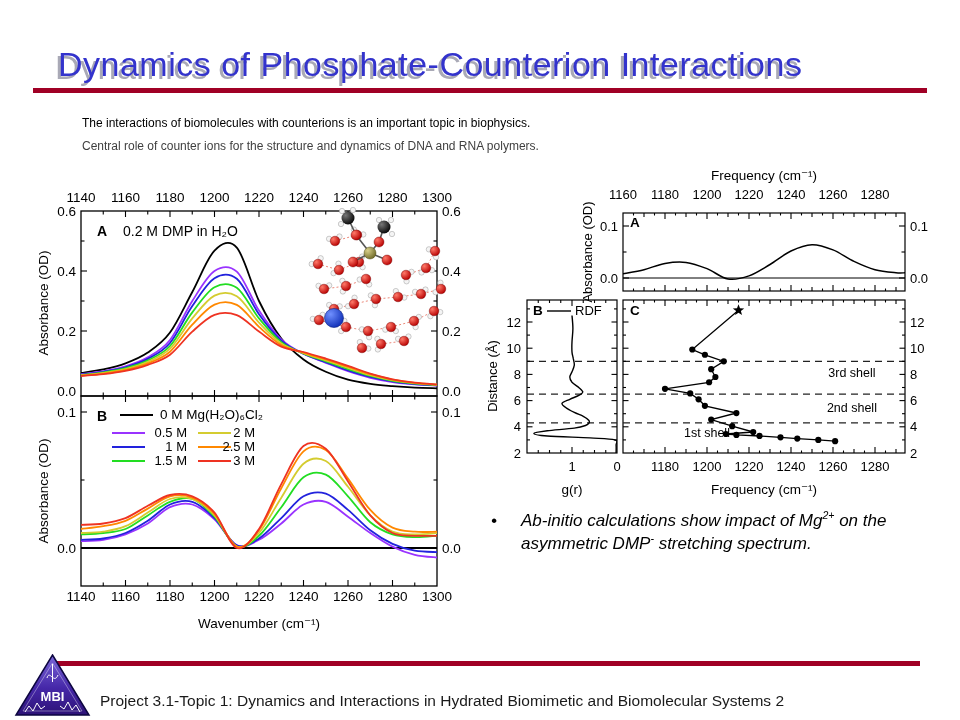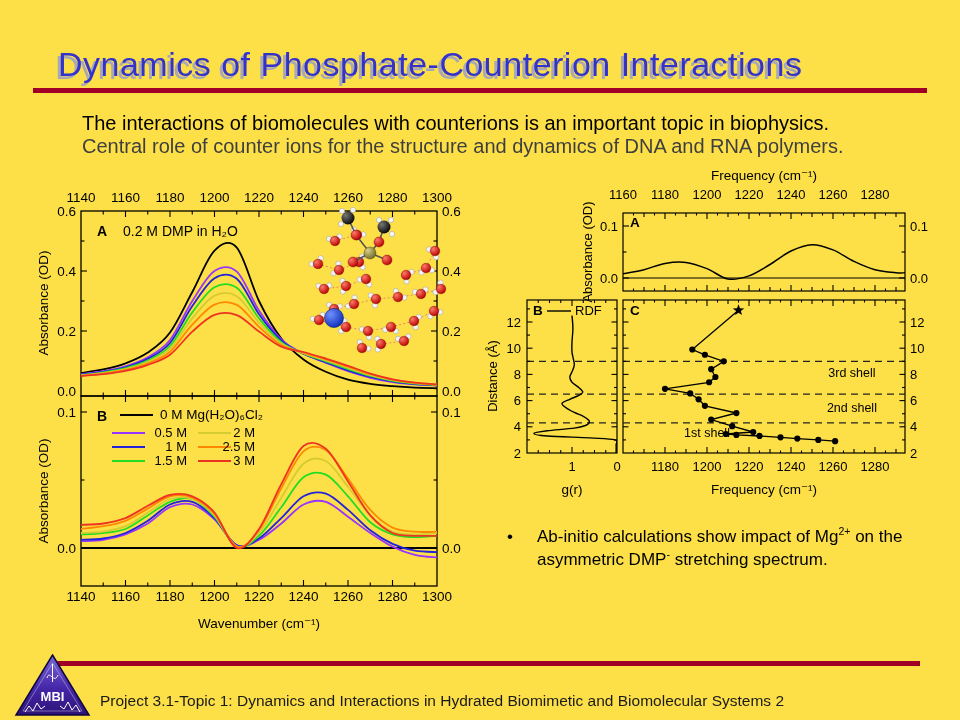--- a/index.html
+++ b/index.html
@@ -1,27 +1,27 @@
 <!DOCTYPE html>
 <html><head>
 <meta charset="utf-8">
 <style>
   html,body{margin:0;padding:0;background:#888;}
-  .slide{position:relative;width:960px;height:720px;background:#fde047;overflow:hidden;
+  .slide{position:relative;width:960px;height:720px;background:#ffffff;overflow:hidden;
          font-family:"Liberation Sans","DejaVu Sans",sans-serif;}
   .title{position:absolute;left:58px;top:22px;font-size:34px;font-weight:400;
          color:#3333cc;letter-spacing:0.5px;white-space:nowrap;
          text-shadow:-3px 3px 0 #a9a9b6;}
   .rule{position:absolute;background:#a00025;}
   .rule.top{left:33px;top:88px;width:894px;height:5px;}
   .rule.bottom{left:55px;top:661px;width:865px;height:5px;}
-  .intro{position:absolute;left:82px;top:112px;font-size:20px;line-height:23px;}
+  .intro{position:absolute;left:82px;top:112px;font-size:12px;line-height:23px;}
   .intro .l1{color:#000000;}
   .intro .l2{color:#3f3f3f;text-align:center;}
-  .bullets{position:absolute;left:487px;top:510px;width:455px;margin:16px;padding:0;list-style:none;}
+  .bullets{position:absolute;left:487px;top:510px;width:455px;margin:0;padding:0;list-style:none;font-style:italic;}
   .bullets li{display:flex;font-size:17px;line-height:1.34;color:#000;margin:0 0 1px 0;}
   .bullets li .btext{display:block;}
   .bullets li::before{content:"•";width:30px;flex:0 0 30px;text-align:left;padding-left:4px;}
   .bullets sup{font-size:62%;line-height:0;}
   .footer-text{position:absolute;left:100px;top:692px;font-size:15.5px;color:#1a1a1a;white-space:nowrap;}
   .figure{position:absolute;}
   #fig-left{left:35px;top:178px;}
   #fig-right{left:485px;top:166px;}
   #logo{position:absolute;left:14px;top:654px;}
   svg text{font-family:"Liberation Sans","DejaVu Sans",sans-serif;}

